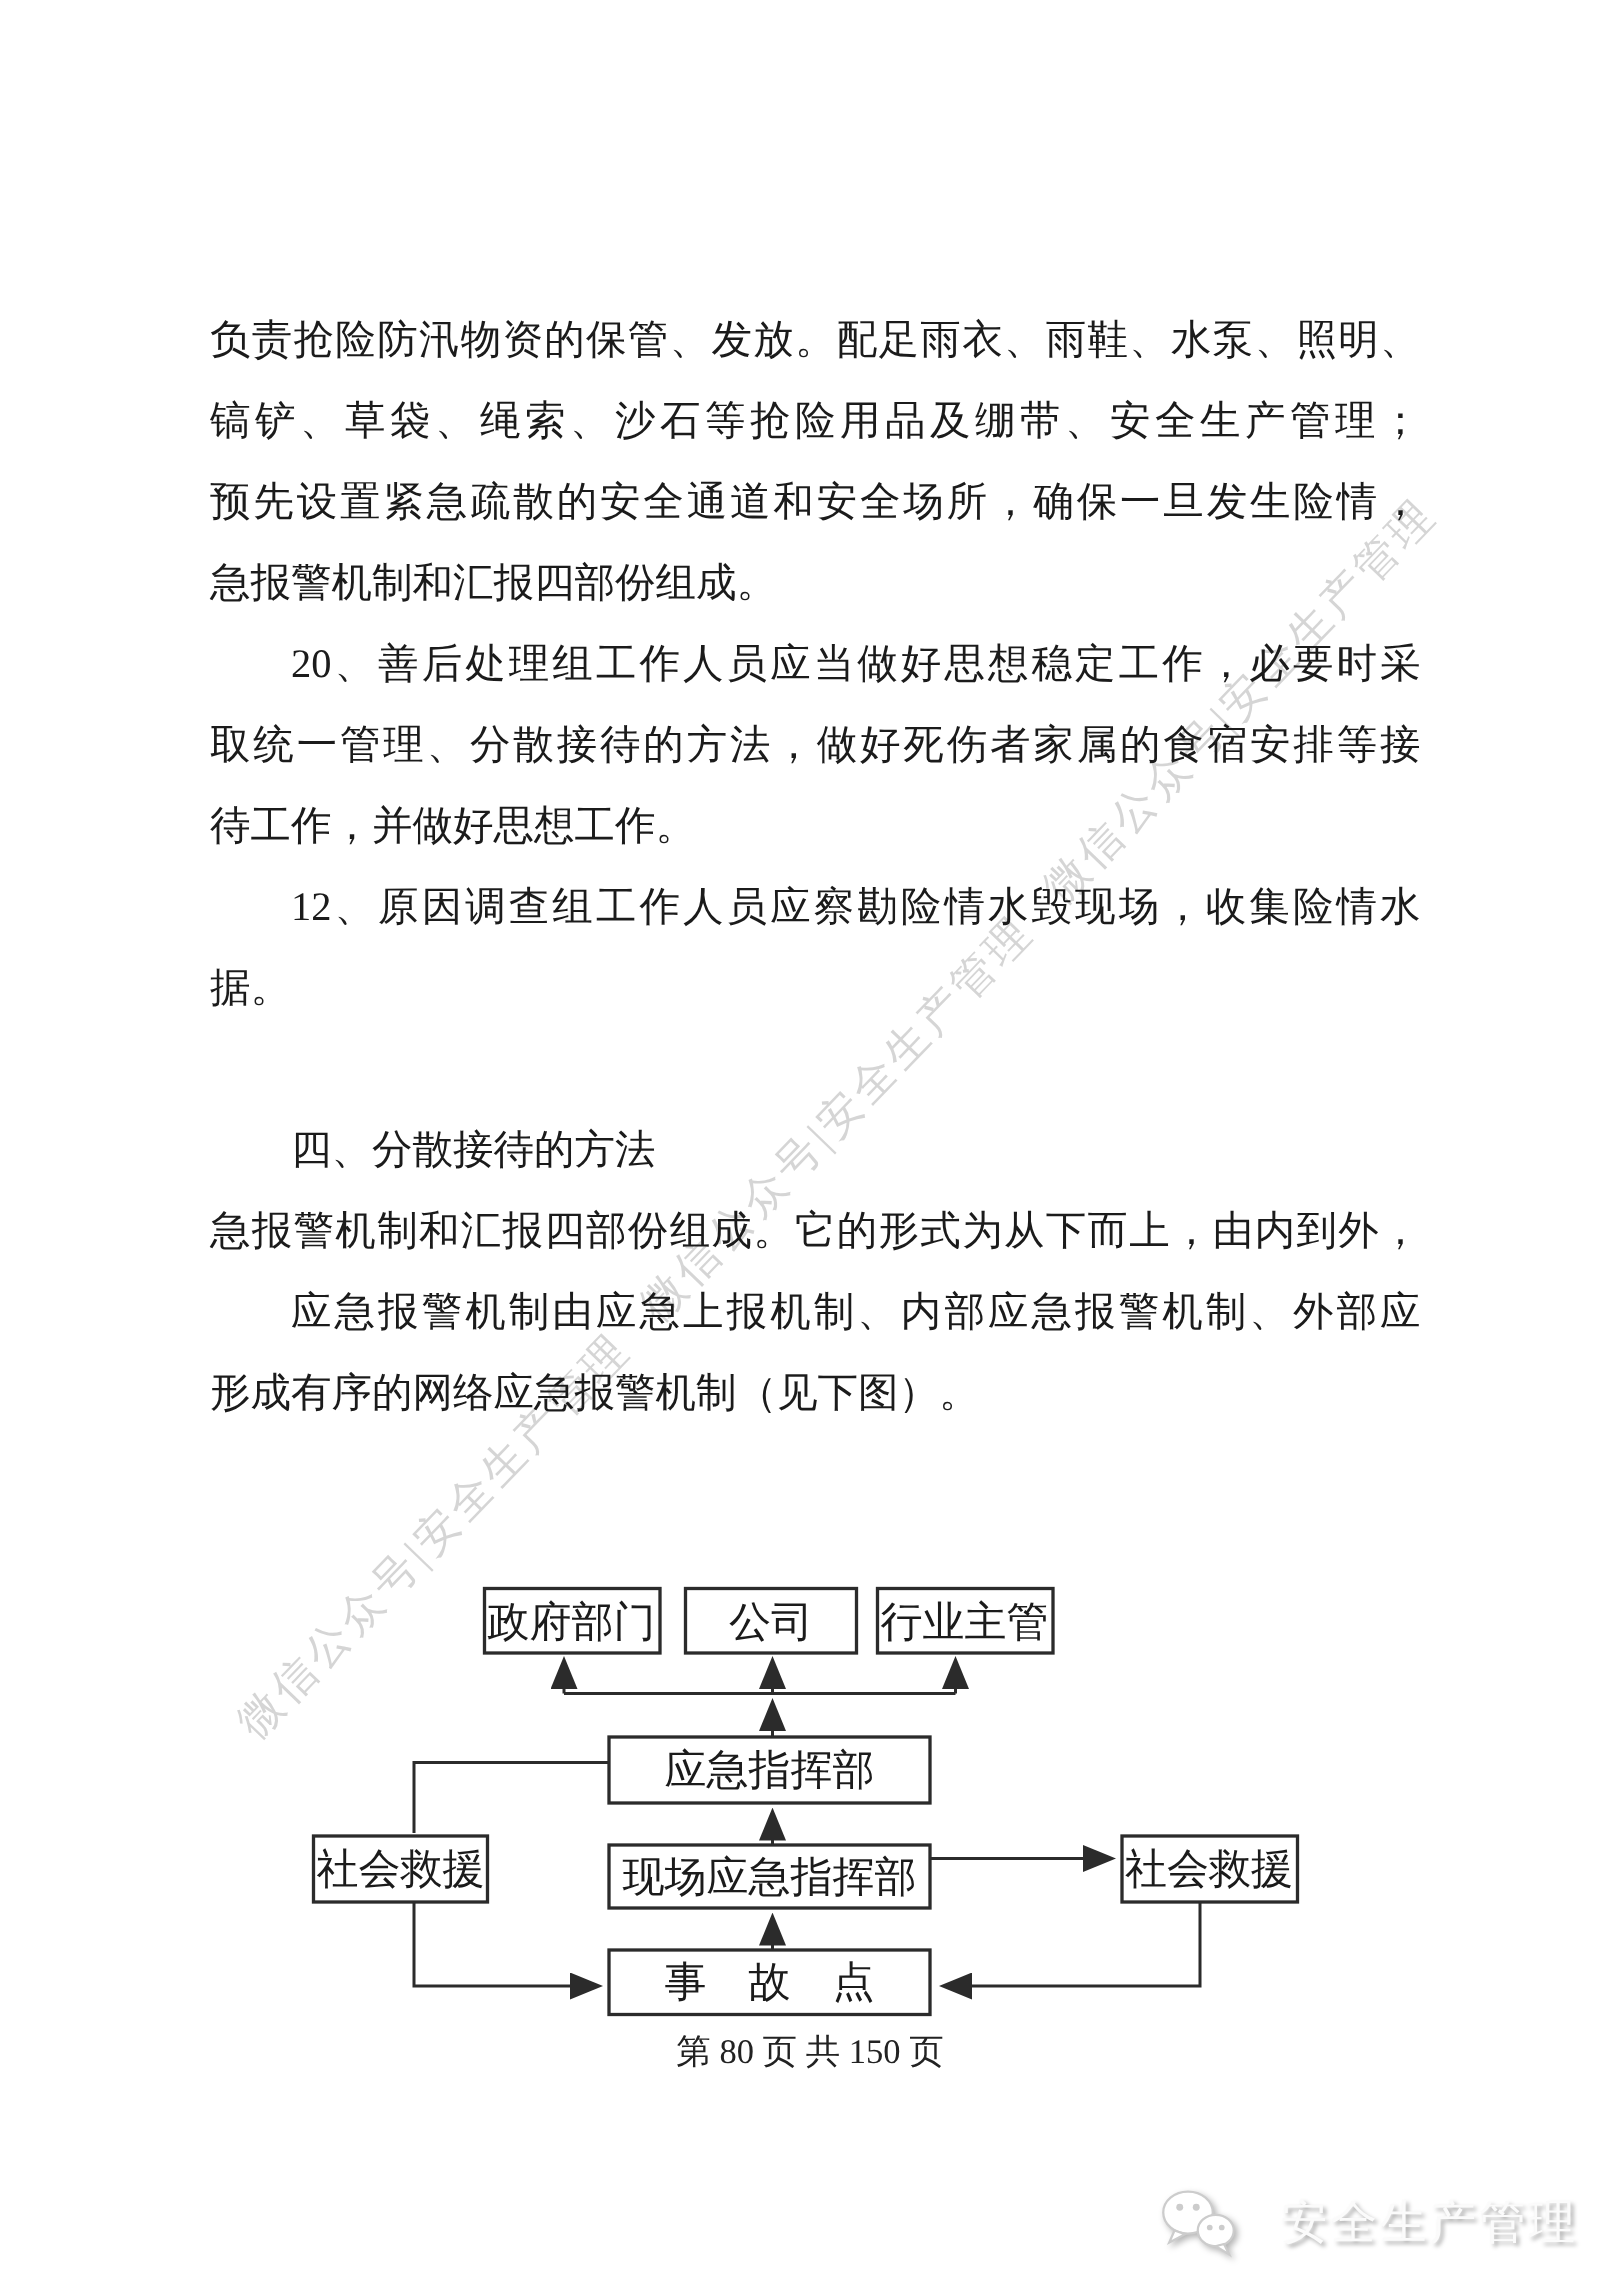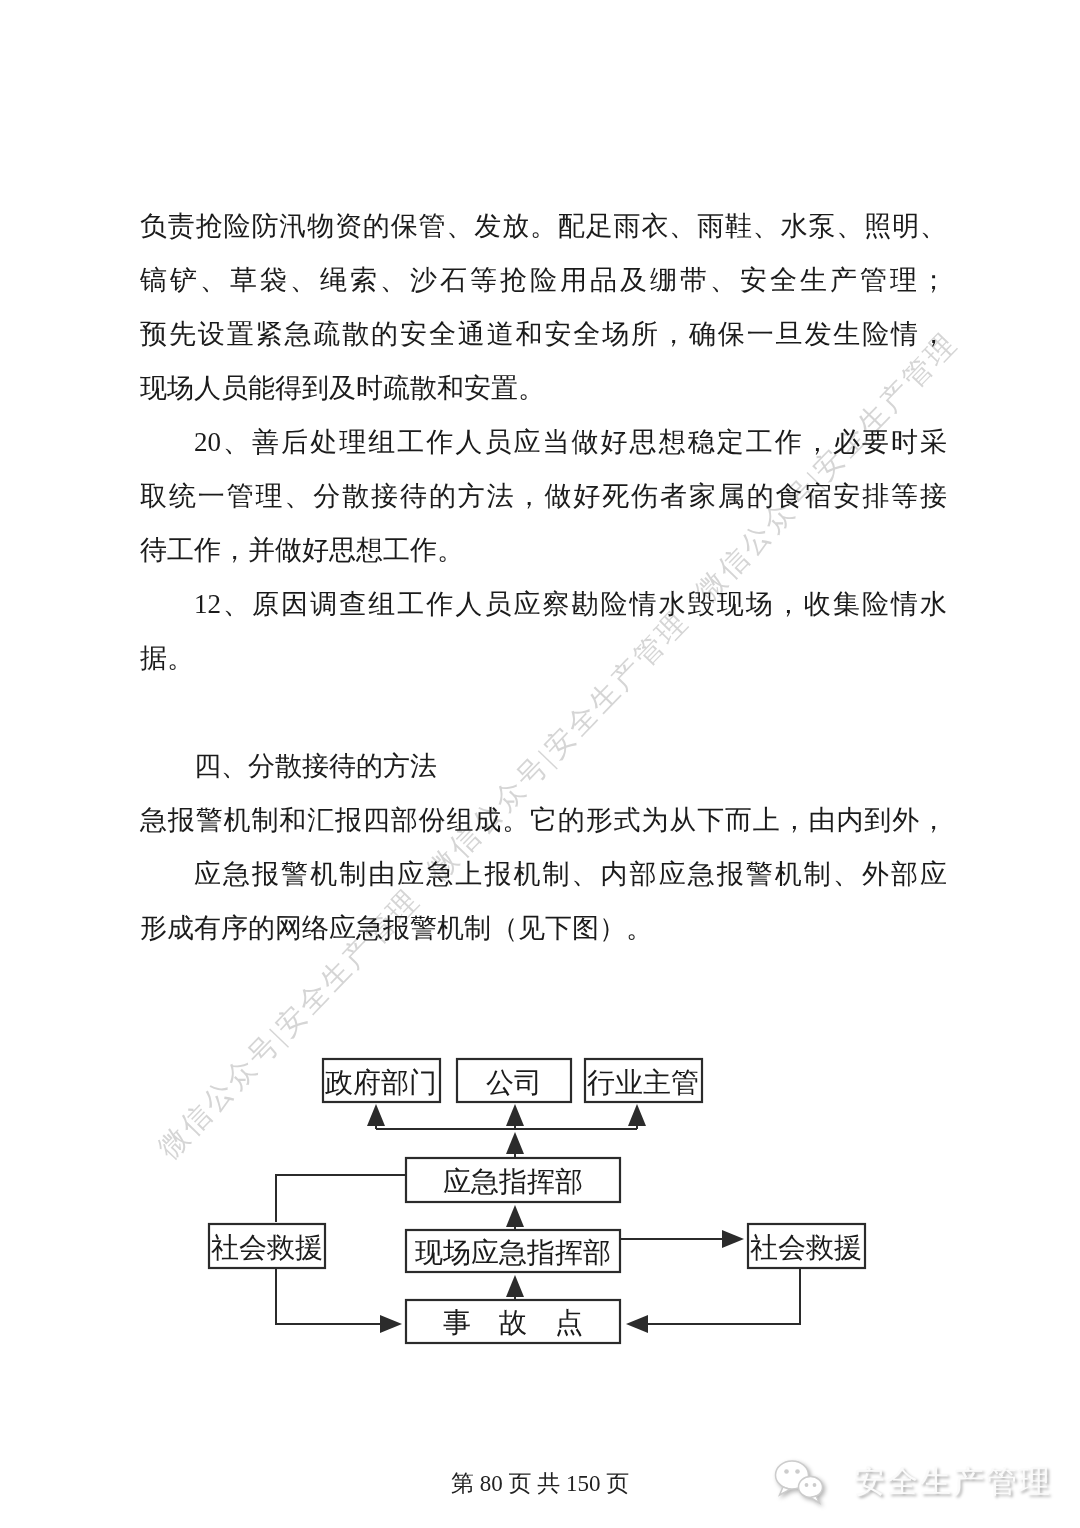--- a/index.html
+++ b/index.html
@@ -30,21 +30,21 @@
   
   .flowchart{position:absolute;left:0;top:0;z-index:2;}
   .flowchart rect{fill:none;stroke:#2b2b2b;stroke-width:2.2;}
   .flowchart line,.flowchart polyline{fill:none;stroke:#2b2b2b;stroke-width:2;}
   .flowchart text{
     font-family:"Liberation Serif","DejaVu Serif",serif;
     font-size:28px;fill:#1b1b1b;text-anchor:middle;dominant-baseline:central;
   }
   
   .footer{
-    position:absolute;left:0;top:1468px;width:1080px;z-index:2;
+    position:absolute;left:0;top:1352px;width:1080px;z-index:2;
     text-align:center;font-size:23px;color:#222;
   }
   
   .brand{
     position:absolute;top:1458px;right:28px;z-index:3;
     display:flex;align-items:center;gap:28px;
   }
   .brand .brand-text{
     font-size:31px;letter-spacing:2px;color:#fbfbfb;
     text-shadow:2px 2px 3px #a9a9a9, -1px -1px 0 #ffffff;
@@ -57,21 +57,21 @@
 <body>
 
 <div class="watermark">
   <span>微信公众号|安全生产管理</span><span>微信公众号|安全生产管理</span><span>微信公众号|安全生产管理</span>
 </div>
 
 <div class="textblock">
   <div class="ln">负责抢险防汛物资的保管、发放。配足雨衣、雨鞋、水泵、照明、</div>
   <div class="ln">镐铲、草袋、绳索、沙石等抢险用品及绷带、安全生产管理；</div>
   <div class="ln">预先设置紧急疏散的安全通道和安全场所，确保一旦发生险情，</div>
-  <div class="ln end">现场人员能得到及时疏散和安置。</div>
+  <div class="ln end">急报警机制和汇报四部份组成。</div>
   <div class="ln ind">20、善后处理组工作人员应当做好思想稳定工作，必要时采</div>
   <div class="ln">取统一管理、分散接待的方法，做好死伤者家属的食宿安排等接</div>
   <div class="ln end">待工作，并做好思想工作。</div>
   <div class="ln ind">12、原因调查组工作人员应察勘险情水毁现场，收集险情水</div>
   <div class="ln end">据。</div>
   <div class="blank"></div>
   <div class="ln ind end">四、分散接待的方法</div>
   <div class="ln">急报警机制和汇报四部份组成。它的形式为从下而上，由内到外，</div>
   <div class="ln ind">应急报警机制由应急上报机制、内部应急报警机制、外部应</div>
   <div class="ln end">形成有序的网络应急报警机制（见下图）。</div>

